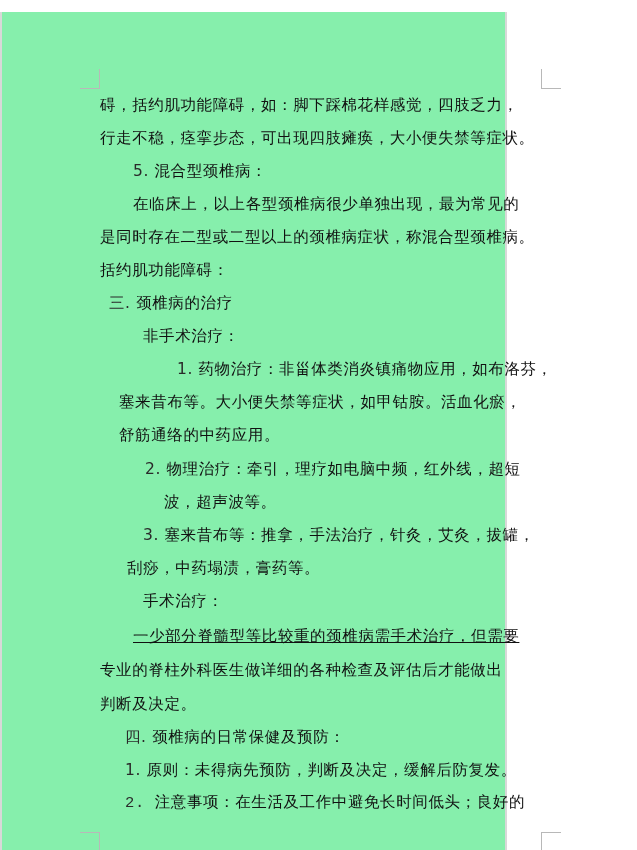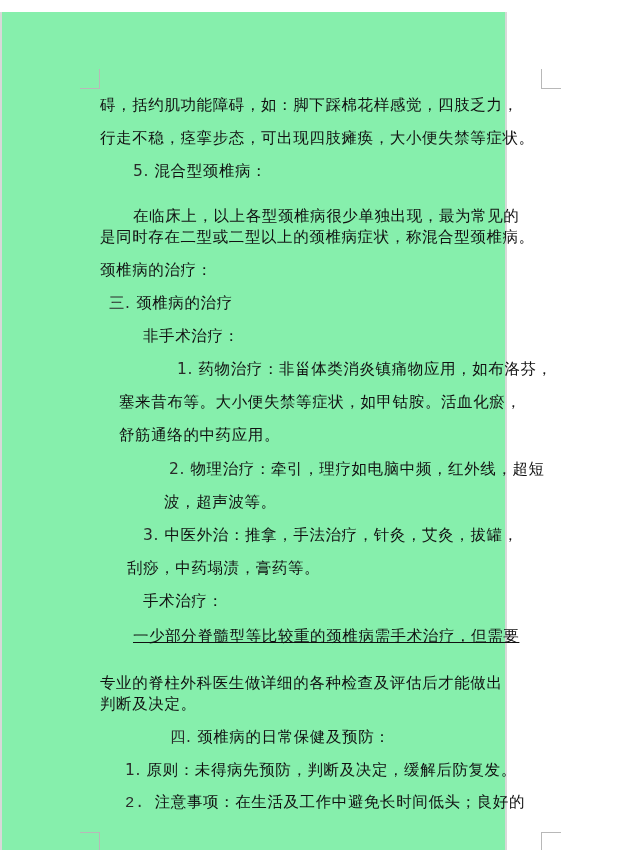--- a/index.html
+++ b/index.html
@@ -55,33 +55,33 @@
 <div class="page">
   <div class="corner tl"></div>
   <div class="corner tr"></div>
   <div class="corner bl"></div>
   <div class="corner br"></div>
 
   <div id="text-body">
       <div class="line" style="left: 98px; top: 83px;"><span>碍，括约肌功能障碍，如：脚下踩棉花样感觉，四肢乏力，</span></div>
       <div class="line" style="left: 98px; top: 116px;"><span>行走不稳，痉挛步态，可出现四肢瘫痪，大小便失禁等症状。</span></div>
       <div class="line" style="left: 131px; top: 149px; text-align: center;"><span class="num">5. </span><span>混合型颈椎病：</span></div>
-      <div class="line" style="left: 131px; top: 182px; margin-top: 12px;"><span>在临床上，以上各型颈椎病很少单独出现，最为常见的</span></div>
+      <div class="line" style="left: 131px; top: 182px;"><span>在临床上，以上各型颈椎病很少单独出现，最为常见的</span></div>
       <div class="line" style="left: 98px; top: 215px;"><span>是同时存在二型或二型以上的颈椎病症状，称混合型颈椎病。</span></div>
-      <div class="line" style="left: 98px; top: 248px;"><span>颈椎病的治疗：</span></div>
+      <div class="line" style="left: 98px; top: 248px;"><span>括约肌功能障碍：</span></div>
       <div class="line" style="left: 107px; top: 281px;"><span class="num">三. </span><span>颈椎病的治疗</span></div>
       <div class="line" style="left: 141px; top: 314px;"><span>非手术治疗：</span></div>
       <div class="line" style="left: 143px; top: 347px; margin-left: 32px;"><span class="num">1. </span><span>药物治疗：非甾体类消炎镇痛物应用，如布洛芬，</span></div>
       <div class="line" style="left: 117px; top: 380px;"><span>塞来昔布等。大小便失禁等症状，如甲钴胺。活血化瘀，</span></div>
       <div class="line" style="left: 117px; top: 413px;"><span>舒筋通络的中药应用。</span></div>
-      <div class="line" style="left: 143px; top: 447px; margin-left: 24px;"><span class="num">2. </span><span>物理治疗：牵引，理疗如电脑中频，红外线，超短</span></div>
+      <div class="line" style="left: 143px; top: 447px;"><span class="num">2. </span><span>物理治疗：牵引，理疗如电脑中频，红外线，超短</span></div>
       <div class="line" style="left: 162px; top: 480px;"><span>波，超声波等。</span></div>
-      <div class="line" style="left: 141px; top: 513px;"><span class="num">3. </span><span>中医外治：推拿，手法治疗，针灸，艾灸，拔罐，</span></div>
+      <div class="line" style="left: 141px; top: 513px;"><span class="num">3. </span><span>塞来昔布等：推拿，手法治疗，针灸，艾灸，拔罐，</span></div>
       <div class="line" style="left: 117px; top: 546px; margin-left: 8px;"><span>刮痧，中药塌渍，膏药等。</span></div>
       <div class="line" style="left: 141px; top: 579px;"><span>手术治疗：</span></div>
       <div class="line" style="left: 131px; top: 614px; text-decoration: underline;"><span>一少部分脊髓型等比较重的颈椎病需手术治疗，但需要</span></div>
-      <div class="line" style="left: 98px; top: 648px; margin-top: 13px;"><span>专业的脊柱外科医生做详细的各种检查及评估后才能做出</span></div>
+      <div class="line" style="left: 98px; top: 648px;"><span>专业的脊柱外科医生做详细的各种检查及评估后才能做出</span></div>
       <div class="line" style="left: 98px; top: 682px;"><span>判断及决定。</span></div>
-      <div class="line" style="left: 123px; top: 715px; margin-left: 45px;"><span class="num">四. </span><span>颈椎病的日常保健及预防：</span></div>
+      <div class="line" style="left: 123px; top: 715px;"><span class="num">四. </span><span>颈椎病的日常保健及预防：</span></div>
       <div class="line" style="left: 123px; top: 748px;"><span class="num">1. </span><span>原则：未得病先预防，判断及决定，缓解后防复发。</span></div>
       <div class="line" style="left: 123px; top: 781px; font-family: Liberation Mono, monospace;"><span class="num">2. </span><span>注意事项：在生活及工作中避免长时间低头；良好的</span></div>
     </div>
 </div>
 
 </body></html>

